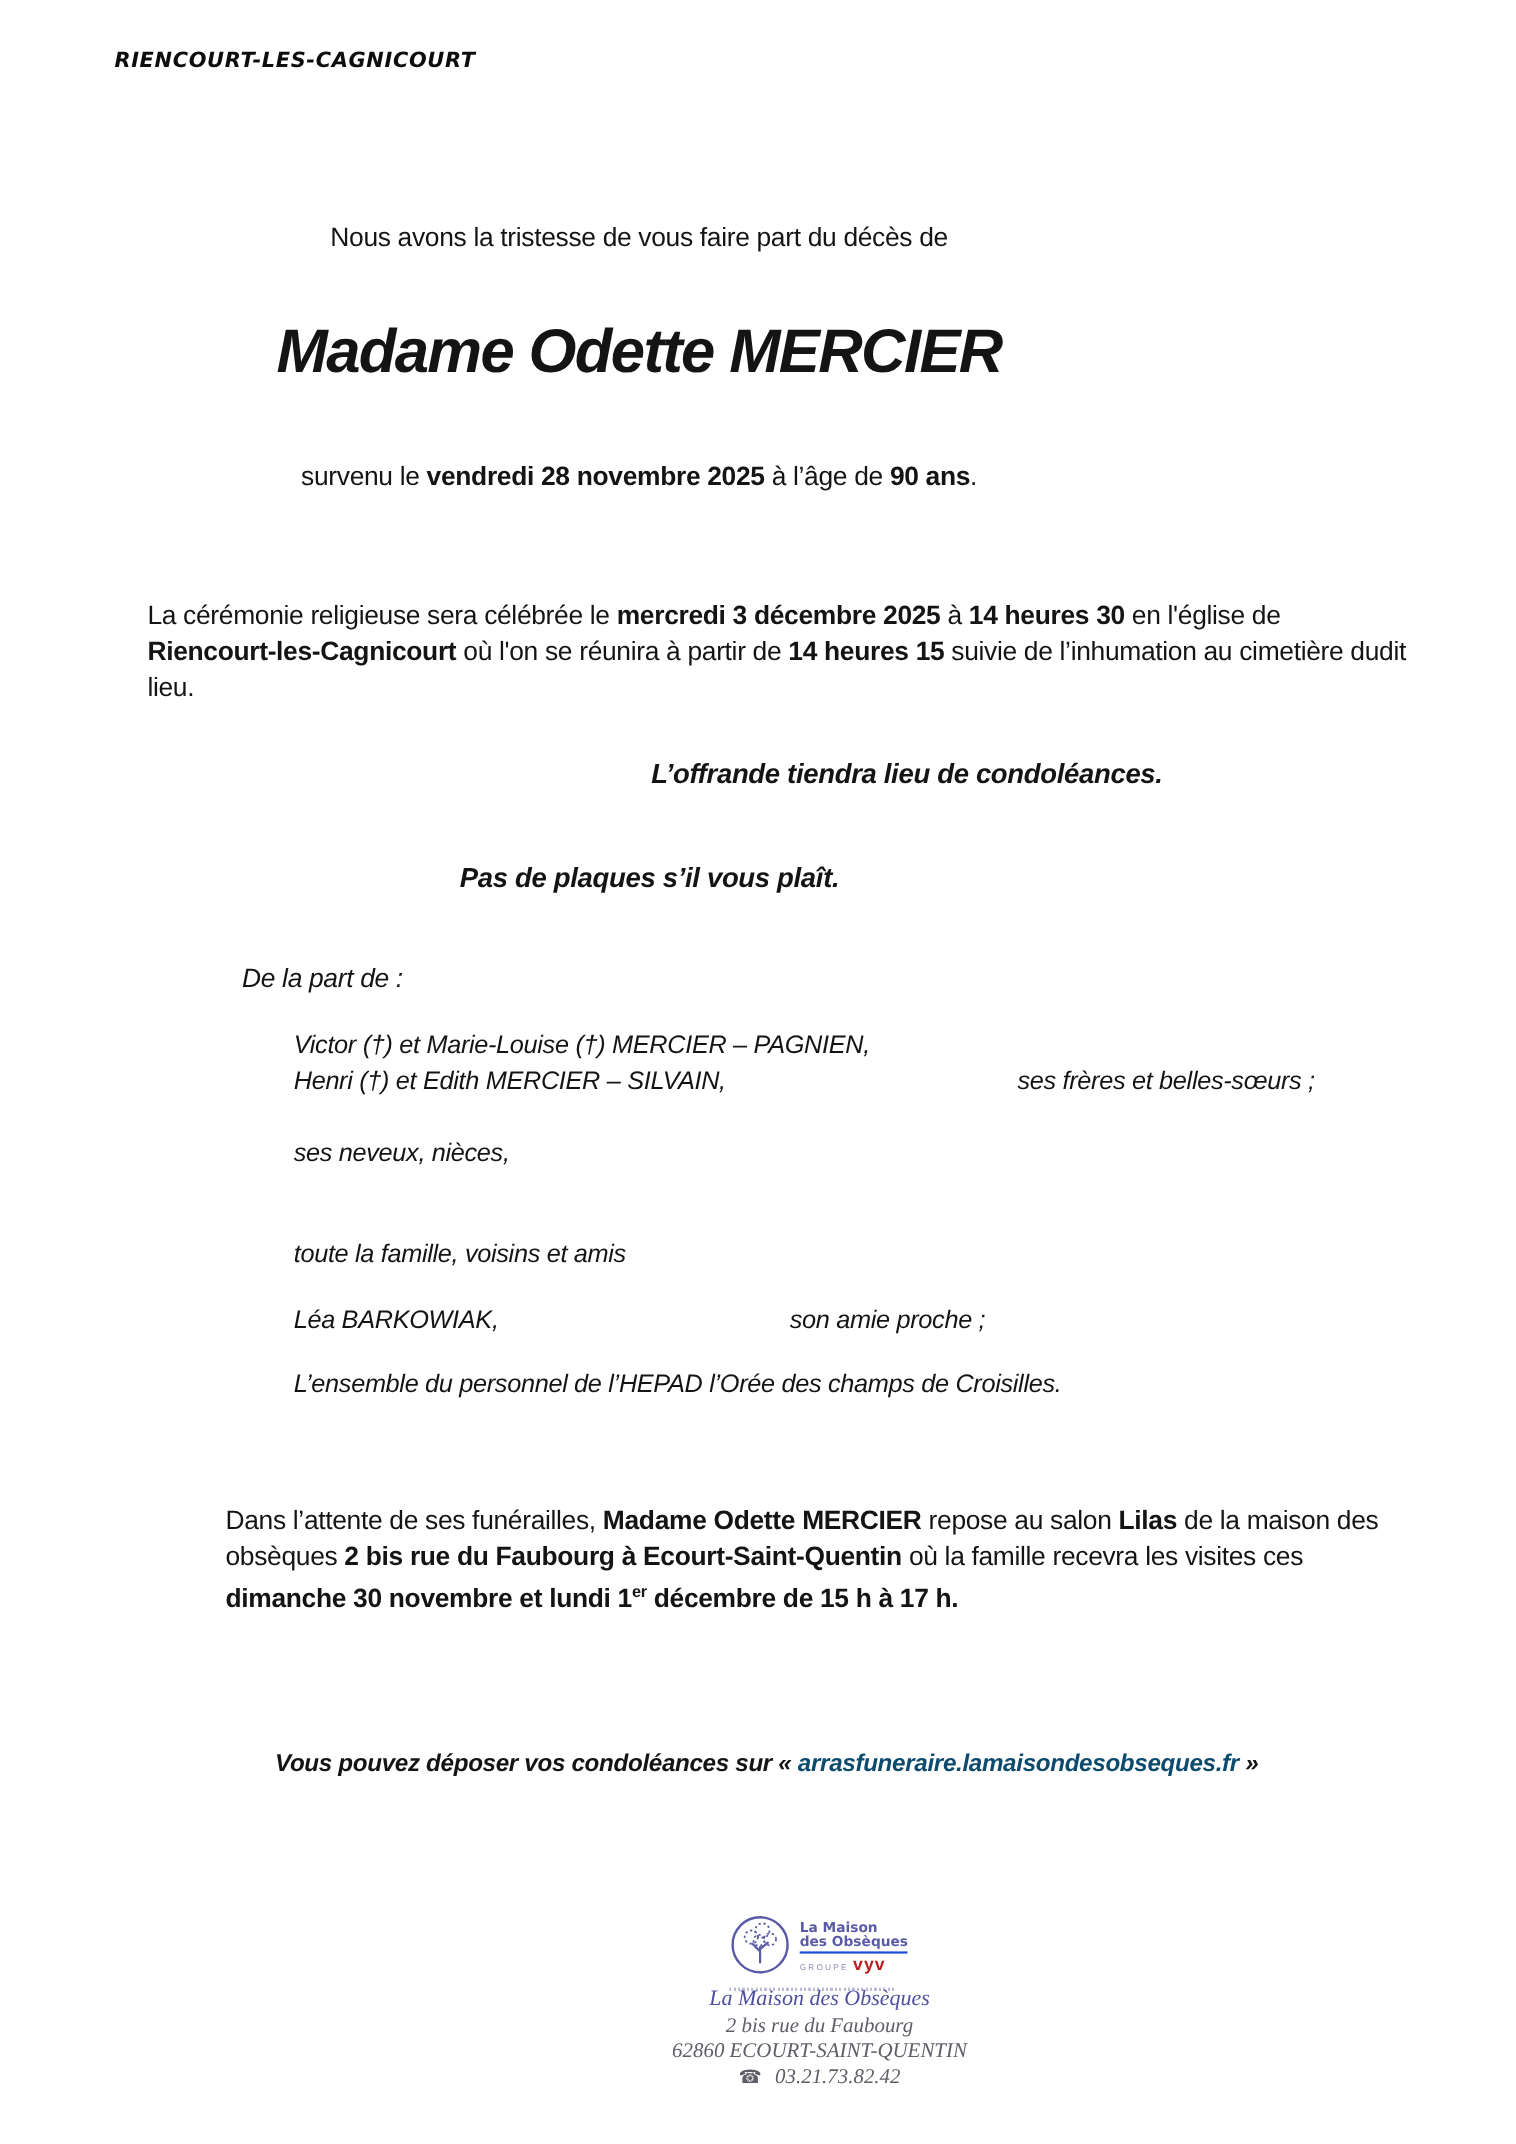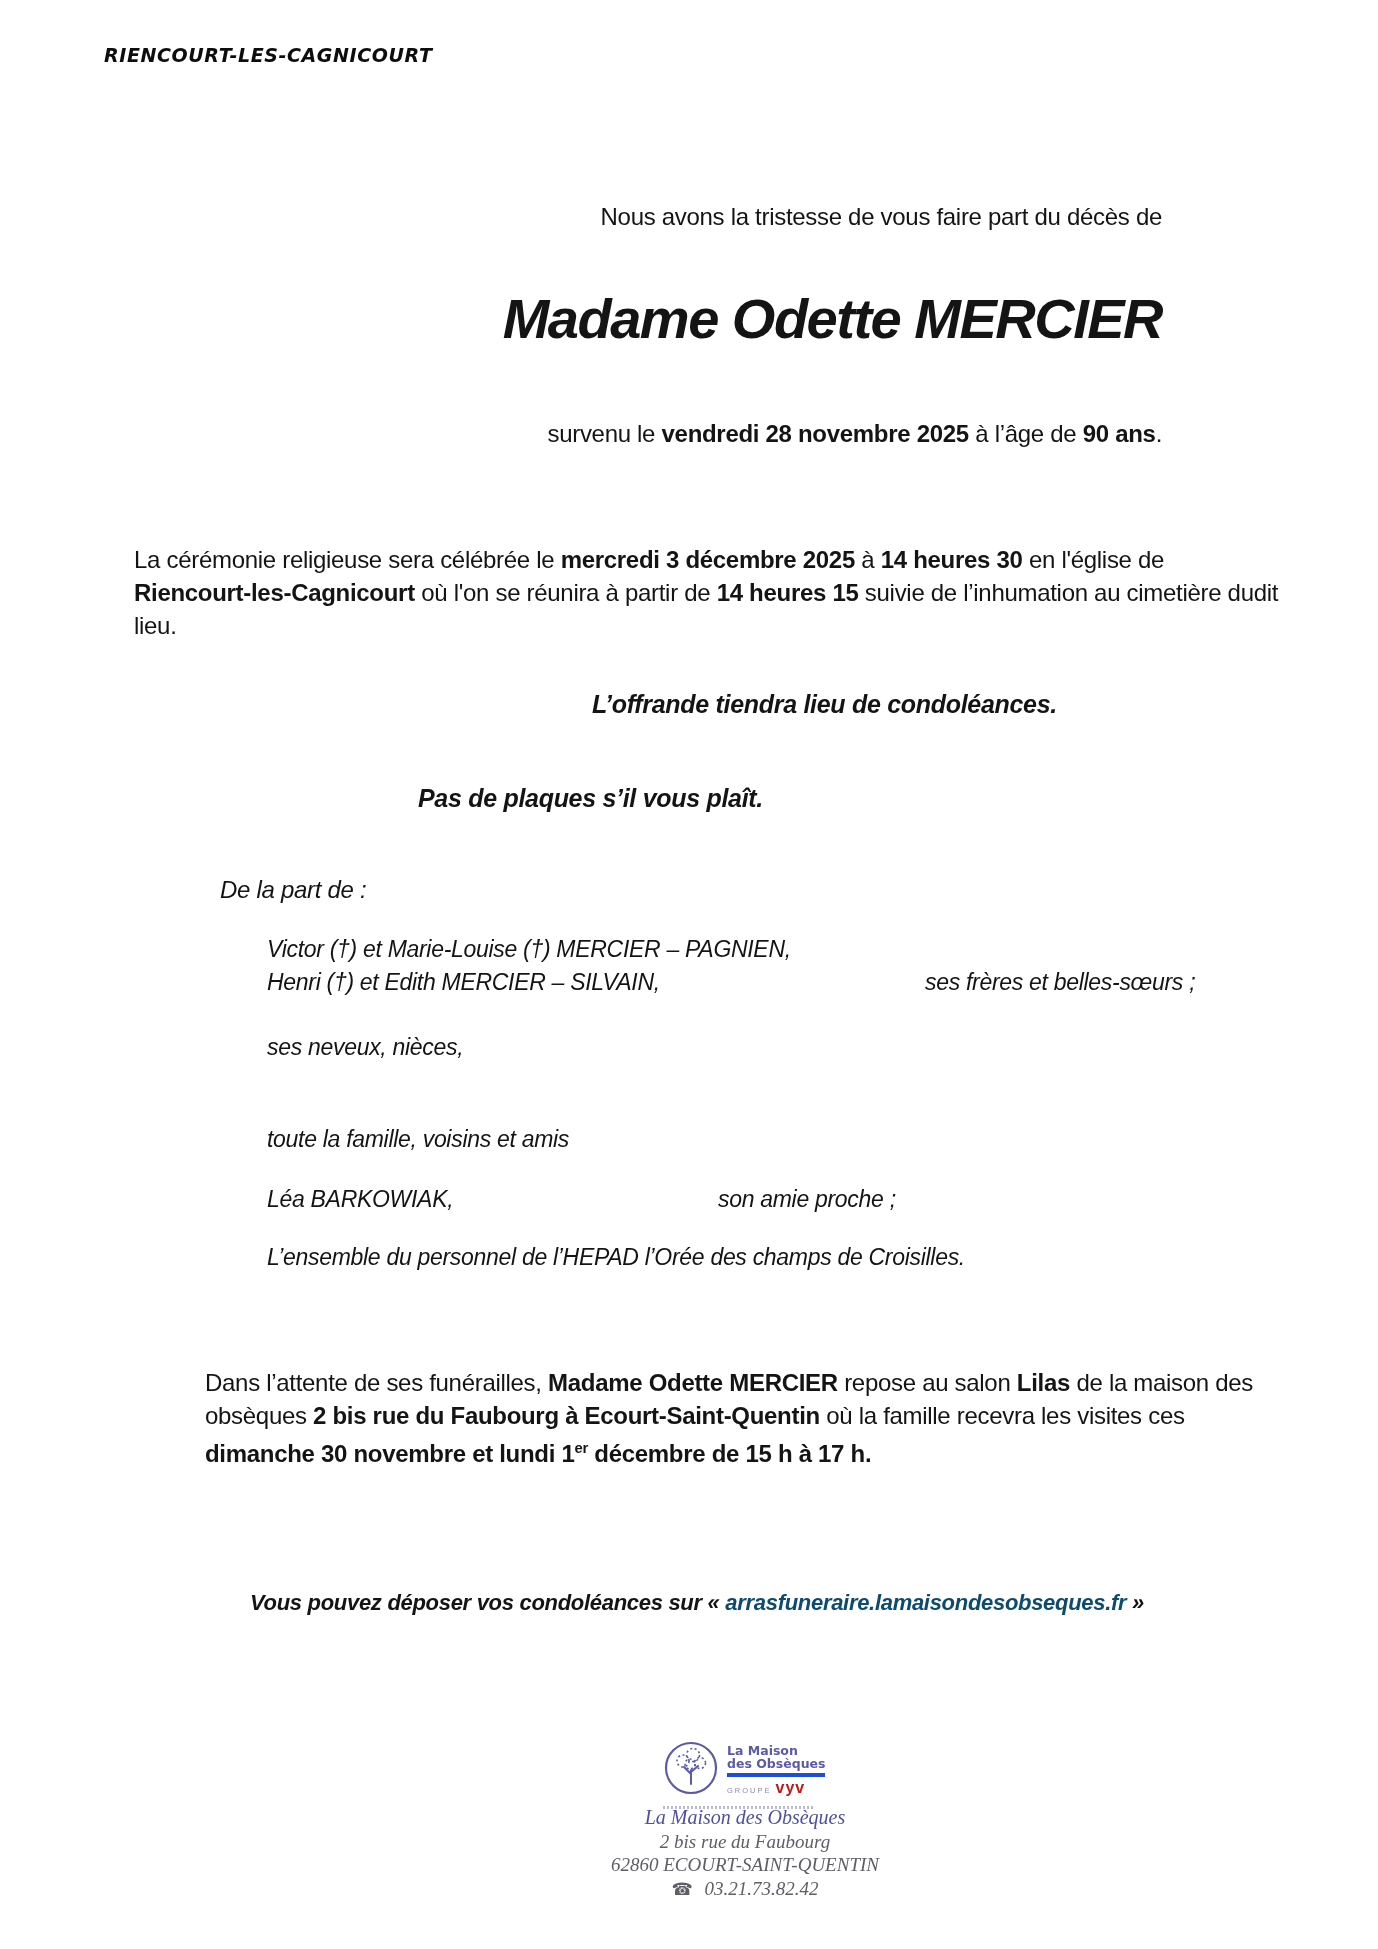--- a/index.html
+++ b/index.html
@@ -12,21 +12,21 @@
 
   
   .town {
     position:absolute; left:104px; top:44px;
     font-family:"DejaVu Sans", sans-serif;
     font-weight:bold; font-style:italic; font-size:19px; letter-spacing:0.6px;
     color:#0d0d0d;
   }
 
   
-  .center-col { position:absolute; left:0; width:1162px; text-align:right; }
+  .center-col { position:absolute; left:0; width:1162px; text-align:center; }
   .intro   { top:203px; font-size:24px; letter-spacing:-0.3px; }
   .name    { top:286px; font-size:56px; font-weight:bold; font-style:italic; letter-spacing:-1.5px; }
   .survenu { top:420px; font-size:24px; letter-spacing:-0.3px; }
 
   .ceremony {
     position:absolute; left:134px; top:543px; width:1150px;
     font-size:24px; line-height:33px; letter-spacing:-0.3px;
   }
 
   .offrande {
@@ -71,21 +71,21 @@
 
   
   .logo { position:absolute; left:663px; top:1740px; width:170px; }
   .logo-row { display:flex; align-items:center; gap:8px; }
   .logo-texts { display:flex; flex-direction:column; }
   .logo-name {
     color:#5b5aa6; font-weight:bold; font-size:12.5px; line-height:13px;
     font-family:"DejaVu Sans", sans-serif;
   }
   .logo-groupe-row {
-    margin-top:3px; padding-top:2px; border-top:4px solid #1d4ed8;
+    margin-top:3px; padding-top:2px; border-top:2px solid #1d4ed8;
     display:flex; align-items:baseline; gap:4px;
   }
   .logo-groupe { color:#8a8ab4; font-size:7.5px; letter-spacing:2px; }
   .logo-vyv { color:#b91c1c; font-weight:bold; font-size:16px; letter-spacing:1px; }
   .logo-tagline {
     margin-top:6px; height:3px; width:150px;
     background:repeating-linear-gradient(90deg,#a9a9cc 0 2px,transparent 2px 4px);
     opacity:0.8;
   }
 

